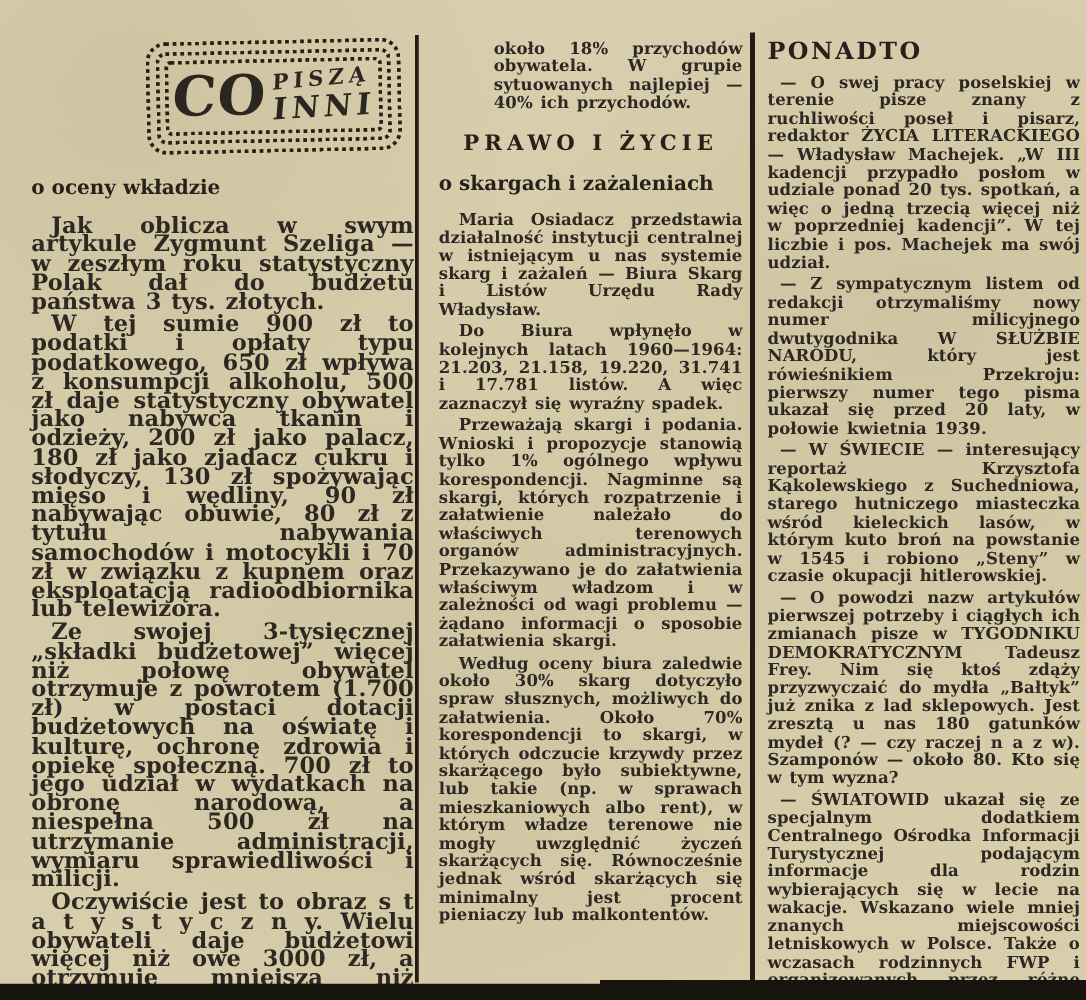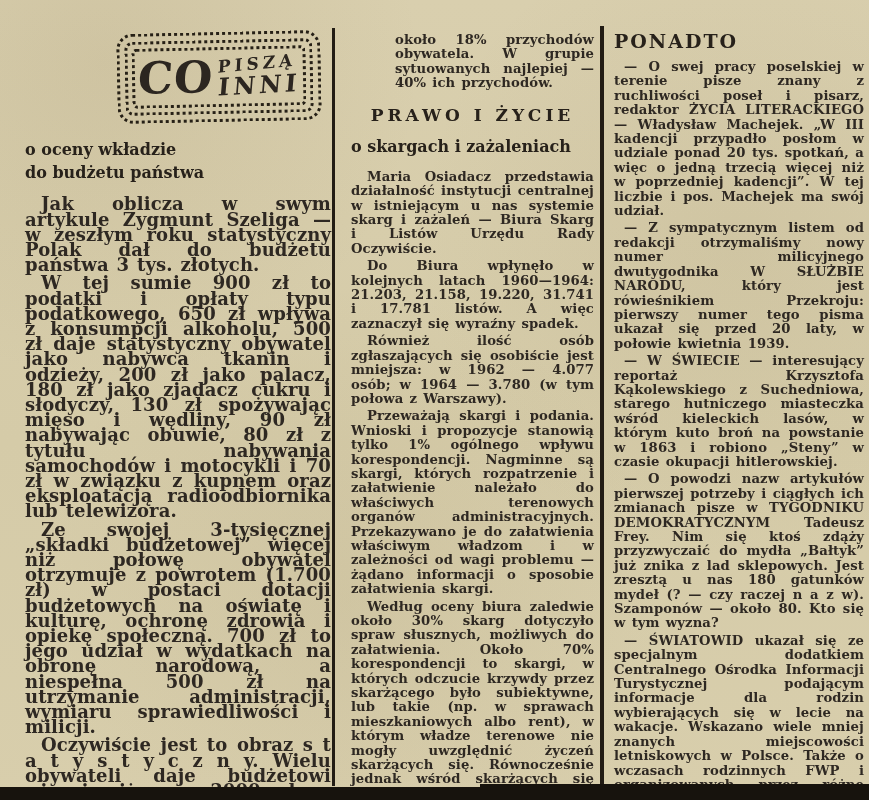--- a/index.html
+++ b/index.html
@@ -90,48 +90,46 @@
         <span class="m-big">CO</span>
         <span class="m-side">
           <span class="m-top">PISZĄ</span>
           <span class="m-bottom">INNI</span>
         </span>
       </div>
     </div>
 
     <div class="sub-head">
       <div>o oceny wkładzie</div>
-      <div>do budżetu państwa</div>
     </div>
 
     <p class="body-par indent">Jak oblicza w swym artykule Zygmunt Szeliga — w zeszłym roku statystyczny Polak dał do budżetu państwa 3 tys. złotych.</p>
     <p class="body-par indent">W tej sumie 900 zł to podatki i opłaty typu podatkowego, 650 zł wpływa z konsumpcji alkoholu, 500 zł daje statystyczny obywatel jako nabywca tkanin i odzieży, 200 zł jako palacz, 180 zł jako zjadacz cukru i słodyczy, 130 zł spożywając mięso i wędliny, 90 zł nabywając obuwie, 80 zł z tytułu nabywania samochodów i motocykli i 70 zł w związku z kupnem oraz eksploatacją radioodbiornika lub telewizora.</p>
     <p class="body-par indent">Ze swojej 3-tysięcznej „składki budżetowej” więcej niż połowę obywatel otrzymuje z powrotem (1.700 zł) w postaci dotacji budżetowych na oświatę i kulturę, ochronę zdrowia i opiekę społeczną. 700 zł to jego udział w wydatkach na obronę narodową, a niespełna 500 zł na utrzymanie administracji, wymiaru sprawiedliwości i milicji.</p>
     <p class="body-par indent">Oczywiście jest to obraz s t a t y s t y c z n y. Wielu obywateli daje budżetowi więcej niż owe 3000 zł, a otrzymuje mniejszą niż przeciętną część tej kwoty. Wśród najgorzej sytuowanych państwo inkasuje</p>
   </div>
 
   <div class="col col-mid">
     <p class="body-par no-indent">około 18% przychodów obywatela. W grupie sytuowanych najlepiej — 40% ich przychodów.</p>
 
     <h2 class="section-head mid-gap">PRAWO I ŻYCIE</h2>
     <div class="sub-head">o skargach i zażaleniach</div>
 
-    <p class="body-par indent">Maria Osiadacz przedstawia działalność instytucji centralnej w istniejącym u nas systemie skarg i zażaleń — Biura Skarg i Listów Urzędu Rady Oczywiście.</p>
+    <p class="body-par indent">Maria Osiadacz przedstawia działalność instytucji centralnej w istniejącym u nas systemie skarg i zażaleń — Biura Skarg i Listów Urzędu Rady Władysław.</p>
     <p class="body-par indent">Do Biura wpłynęło w kolejnych latach 1960—1964: 21.203, 21.158, 19.220, 31.741 i 17.781 listów. A więc zaznaczył się wyraźny spadek.</p>
-    <p class="body-par indent">Również ilość osób zgłaszających się osobiście jest mniejsza: w 1962 — 4.077 osób; w 1964 — 3.780 (w tym połowa z Warszawy).</p>
     <p class="body-par indent">Przeważają skargi i podania. Wnioski i propozycje stanowią tylko 1% ogólnego wpływu korespondencji. Nagminne są skargi, których rozpatrzenie i załatwienie należało do właściwych terenowych organów administracyjnych. Przekazywano je do załatwienia właściwym władzom i w zależności od wagi problemu — żądano informacji o sposobie załatwienia skargi.</p>
     <p class="body-par indent">Według oceny biura zaledwie około 30% skarg dotyczyło spraw słusznych, możliwych do załatwienia. Około 70% korespondencji to skargi, w których odczucie krzywdy przez skarżącego było subiektywne, lub takie (np. w sprawach mieszkaniowych albo rent), w którym władze terenowe nie mogły uwzględnić życzeń skarżących się. Równocześnie jednak wśród skarżących się minimalny jest procent pieniaczy lub malkontentów.</p>
   </div>
 
   <div class="col col-right">
     <h2 class="section-head left-align">PONADTO</h2>
 
     <p class="body-par dash-par">— O swej pracy poselskiej w terenie pisze znany z ruchliwości poseł i pisarz, redaktor ŻYCIA LITERACKIEGO — Władysław Machejek. „W III kadencji przypadło posłom w udziale ponad 20 tys. spotkań, a więc o jedną trzecią więcej niż w poprzedniej kadencji”. W tej liczbie i pos. Machejek ma swój udział.</p>
     <p class="body-par dash-par">— Z sympatycznym listem od redakcji otrzymaliśmy nowy numer milicyjnego dwutygodnika W SŁUŻBIE NARODU, który jest rówieśnikiem Przekroju: pierwszy numer tego pisma ukazał się przed 20 laty, w połowie kwietnia 1939.</p>
-    <p class="body-par dash-par">— W ŚWIECIE — interesujący reportaż Krzysztofa Kąkolewskiego z Suchedniowa, starego hutniczego miasteczka wśród kieleckich lasów, w którym kuto broń na powstanie w 1863 i robiono „Steny” w czasie okupacji hitlerowskiej.</p>
+    <p class="body-par dash-par">— W ŚWIECIE — interesujący reportaż Krzysztofa Kąkolewskiego z Suchedniowa, starego hutniczego miasteczka wśród kieleckich lasów, w którym kuto broń na powstanie w 1545 i robiono „Steny” w czasie okupacji hitlerowskiej.</p>
     <p class="body-par dash-par">— O powodzi nazw artykułów pierwszej potrzeby i ciągłych ich zmianach pisze w TYGODNIKU DEMOKRATYCZNYM Tadeusz Frey. Nim się ktoś zdąży przyzwyczaić do mydła „Bałtyk” już znika z lad sklepowych. Jest zresztą u nas 180 gatunków mydeł (? — czy raczej n a z w). Szamponów — około 80. Kto się w tym wyzna?</p>
     <p class="body-par dash-par">— ŚWIATOWID ukazał się ze specjalnym dodatkiem Centralnego Ośrodka Informacji Turystycznej podającym informacje dla rodzin wybierających się w lecie na wakacje. Wskazano wiele mniej znanych miejscowości letniskowych w Polsce. Także o wczasach rodzinnych FWP i organizowanych przez różne przedsiębiorstwa turystyczne.</p>
   </div>
 
   <div class="bottom-bar"></div>
   <div class="bottom-bar-thick"></div>
 
 </div>
 
 </body></html>

